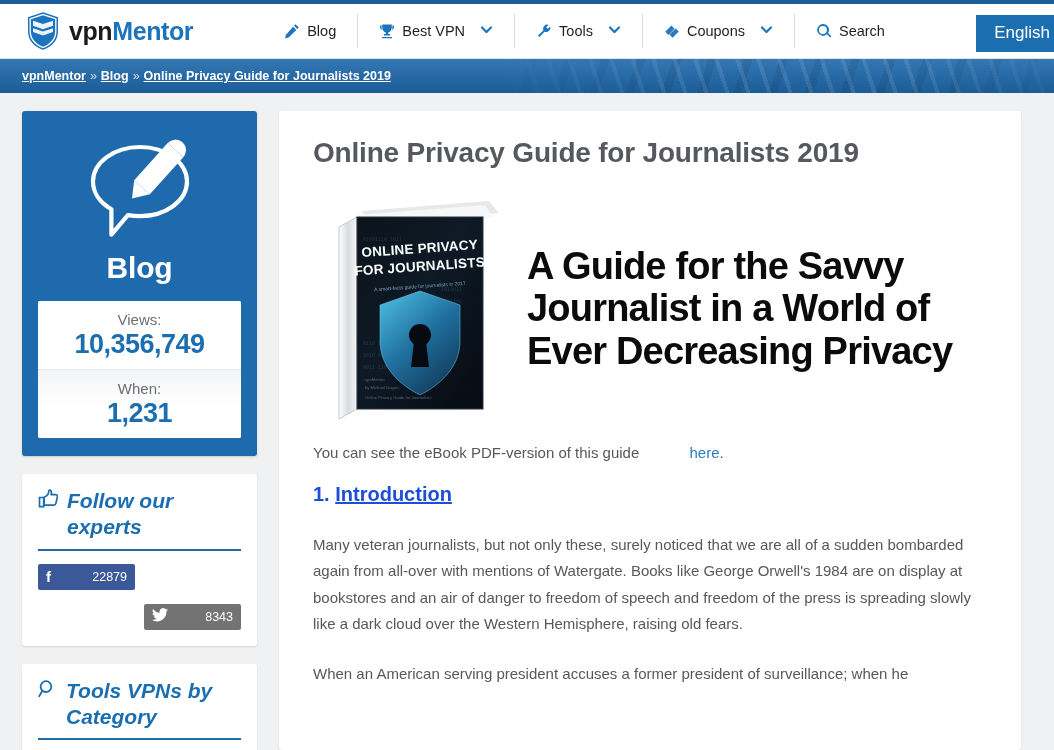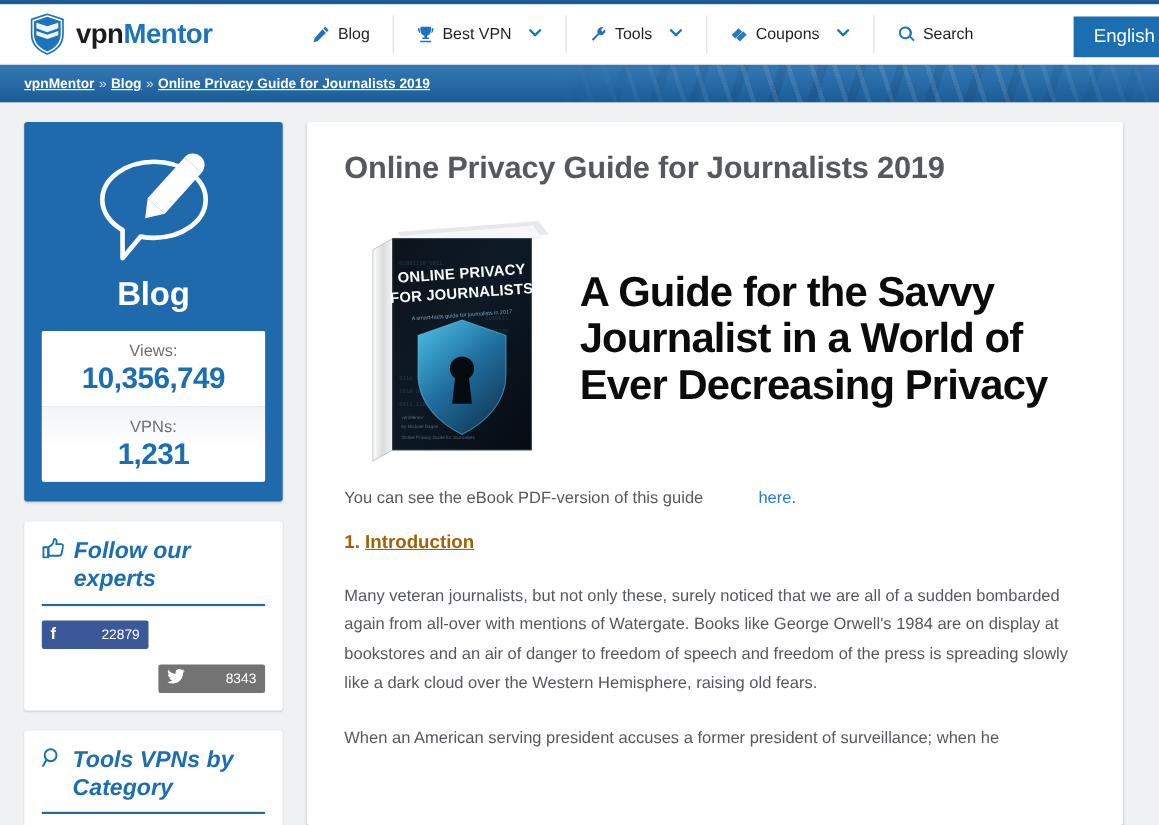--- a/index.html
+++ b/index.html
@@ -260,23 +260,23 @@
     color: #0b0b0b;
     letter-spacing: -0.8px;
   }
   .lead {
     font-size: 15px;
     color: #55585c;
     margin-bottom: 22px;
   }
   .lead a { color: #2b7bc4; text-decoration: none; cursor: pointer; margin-left: 46px; }
   .sec-head {
-    font-size: 17px;
-    font-weight: bold;
-    color: #a16207;
+    font-size: 20px;
+    font-weight: bold;
+    color: #1d4ed8;
     margin-bottom: 26px;
   }
   .sec-head .num { text-decoration: none; }
   .sec-head .txt { text-decoration: underline; }
   .para {
     font-size: 15px;
     line-height: 1.75;
     color: #55585c;
     margin-bottom: 24px;
   }
@@ -409,21 +409,21 @@
           </g>
         </svg>
       </span>
       <div class="blog-title">Blog</div>
       <div class="stat-card">
         <div class="stat">
           <div class="stat-label">Views:</div>
           <div class="stat-value">10,356,749</div>
         </div>
         <div class="stat">
-          <div class="stat-label">VPNs:</div>
+          <div class="stat-label">When:</div>
           <div class="stat-value">1,231</div>
         </div>
       </div>
     </div>
 
     <div class="widget">
       <div class="widget-head">
         <span class="w-ico">
           <svg width="20" height="19" viewBox="0 0 20 19">
             <path d="M1.5 8.5h4.2v9.2H1.5z" fill="none" stroke="#1b6fb0" stroke-width="1.7"></path>

